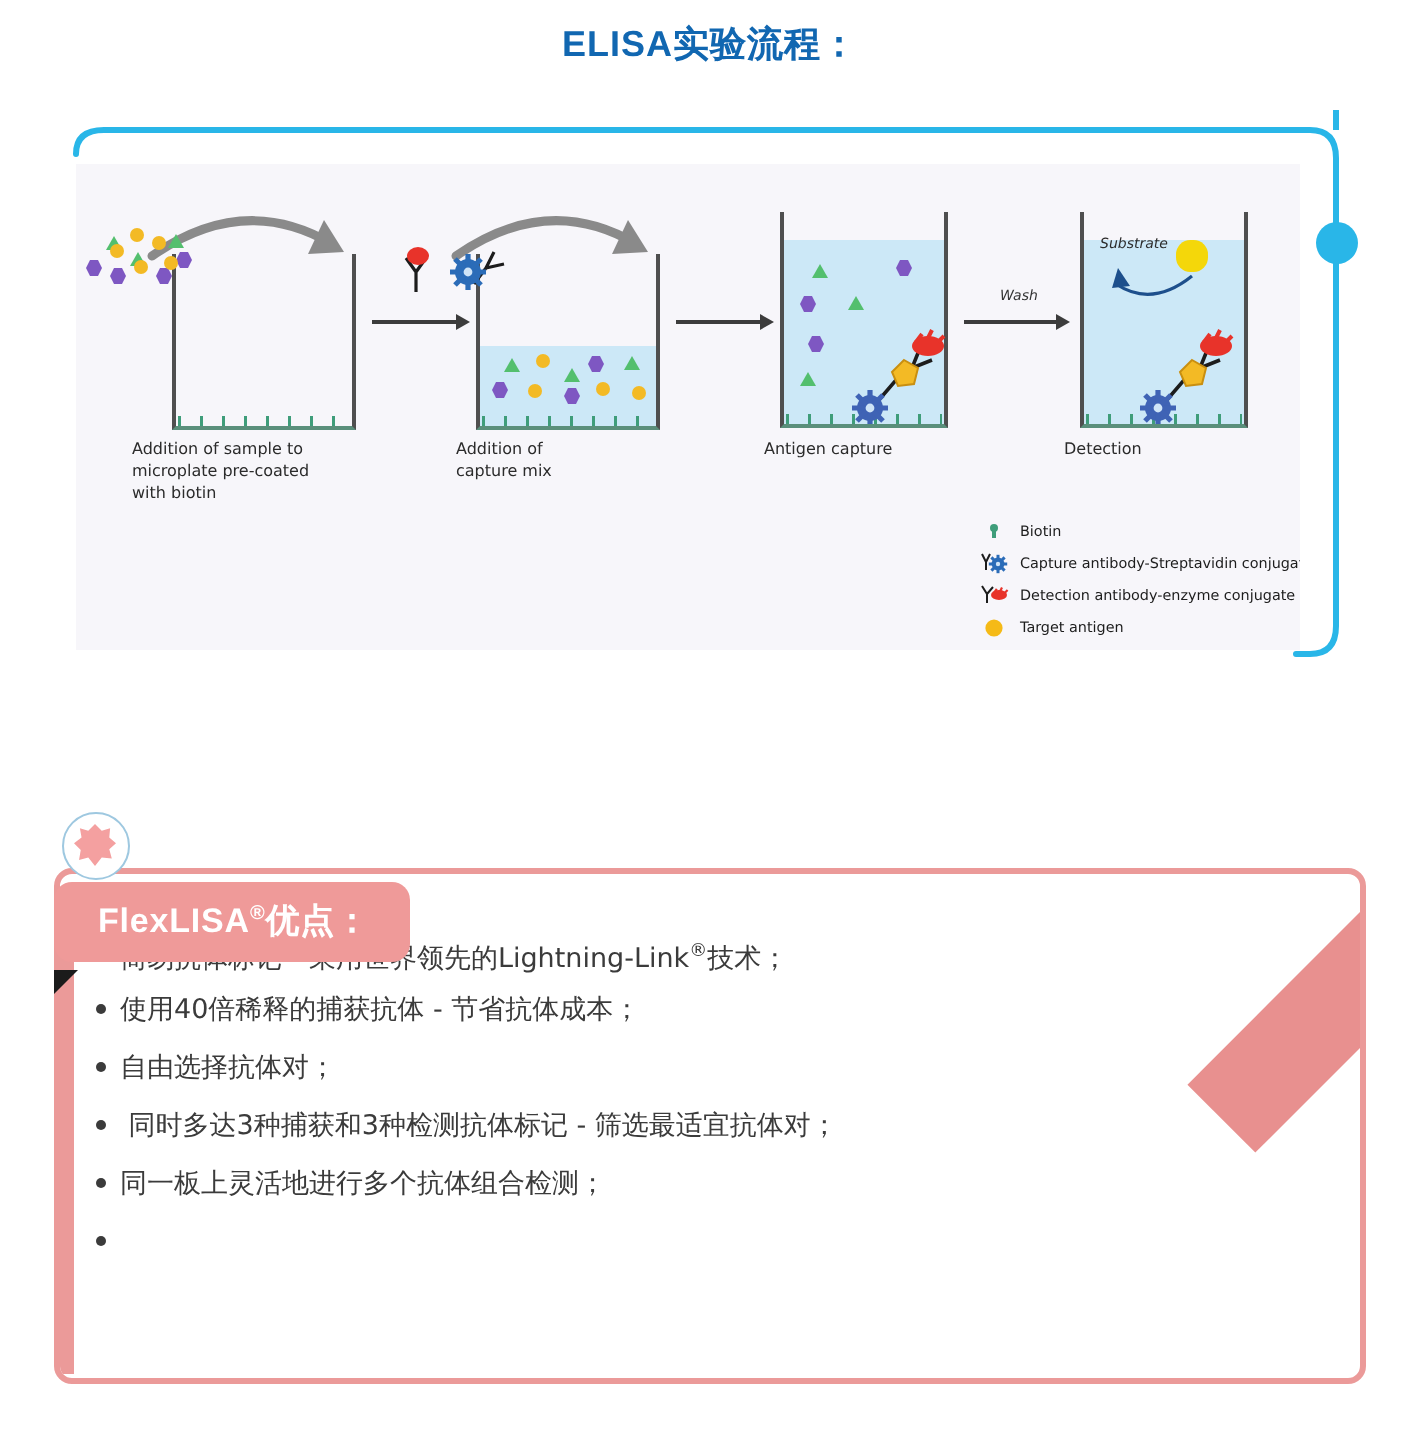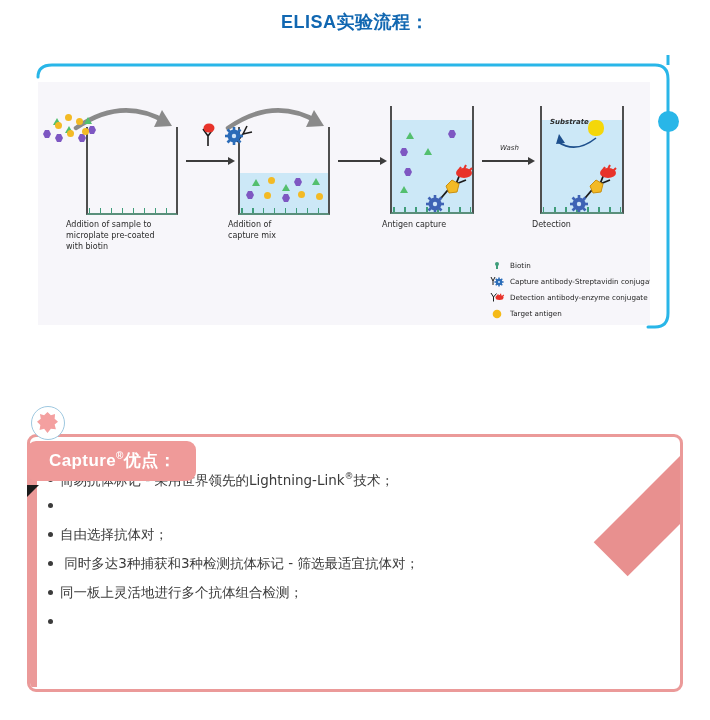--- a/index.html
+++ b/index.html
@@ -54,21 +54,20 @@
     top: 82px;
     width: 612px;
     height: 243px;
     background: #f7f6fa;
     overflow: hidden;
   }
 
   
   .well {
     position: absolute;
-    font-weight: bold;
   }
   .well .walls {
     position: absolute;
     left: 0;
     top: 0;
     width: 100%;
     height: 100%;
     border-left: 2px solid #4f4f4f;
     border-right: 2px solid #4f4f4f;
     border-bottom: 2px solid #5a8f7b;
@@ -501,32 +500,32 @@
 </div>
 
 <div class="benefits-box">
   <div class="corner-stripe"></div>
   <div class="corner-stripe2"></div>
   <div class="left-bar"></div>
 </div>
 
 <div class="tag-tail"></div>
 
-<div class="tag"><span>Capture</span><sup>®</sup><span>优点：</span></div>
+<div class="tag"><span>FlexLISA</span><sup>®</sup><span>优点：</span></div>
 
 <div class="badge">
   <div class="blob"></div>
 </div>
 
 <div class="bullets">
   <div class="bullet-item">
     <span class="dot"></span><span>简易抗体标记 - 采用世界领先的Lightning-Link</span><sup>®</sup><span>技术；</span>
   </div>
   <div class="bullet-item">
-    <span class="dot"></span>
+    <span class="dot"></span><span>使用40倍稀释的捕获抗体 - 节省抗体成本；</span>
   </div>
   <div class="bullet-item">
     <span class="dot"></span><span>自由选择抗体对；</span>
   </div>
   <div class="bullet-item">
     <span class="dot"></span><span> 同时多达3种捕获和3种检测抗体标记 - 筛选最适宜抗体对；</span>
   </div>
   <div class="bullet-item">
     <span class="dot"></span><span>同一板上灵活地进行多个抗体组合检测；</span>
   </div>

